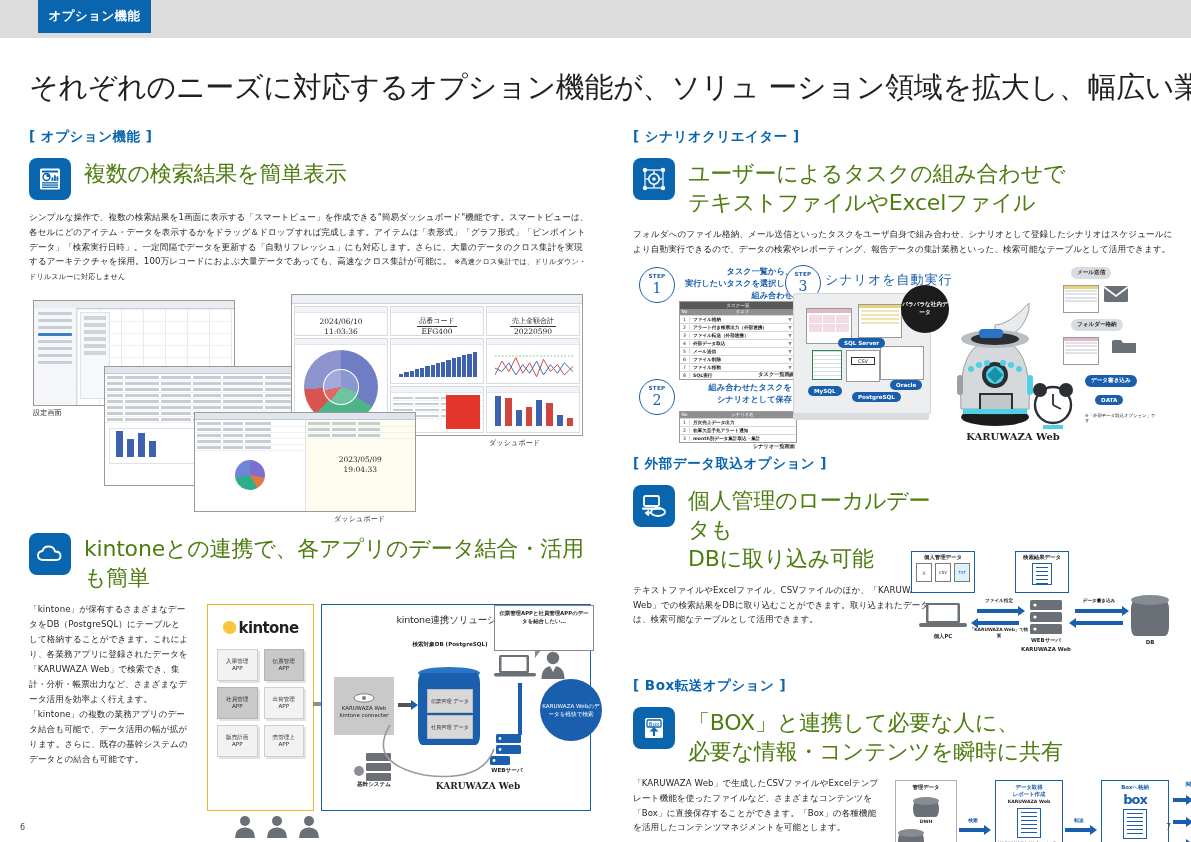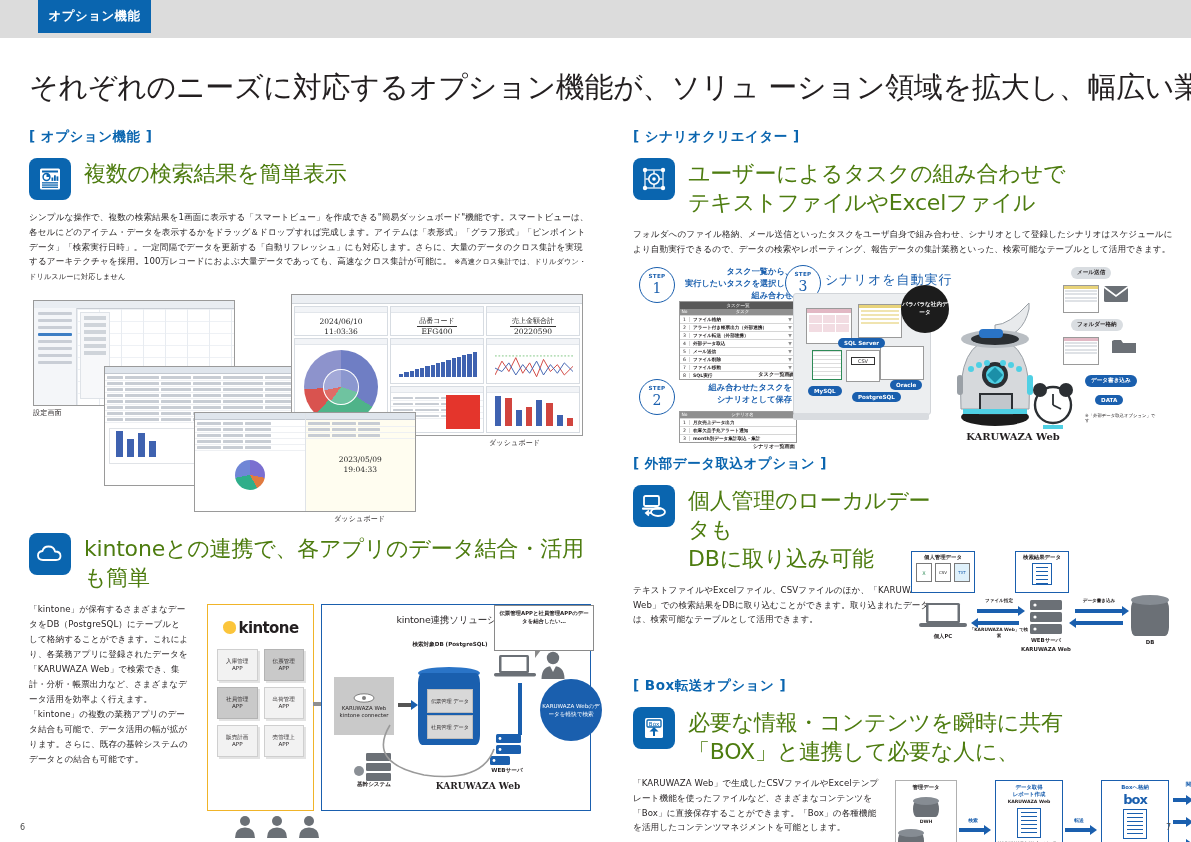--- a/index.html
+++ b/index.html
@@ -970,22 +970,22 @@
         <div class="sqicon">
           <svg width="26" height="26" viewBox="0 0 26 26">
             <rect x="4" y="3" width="18" height="20" rx="1.5" fill="#fff"></rect>
             <rect x="6" y="5" width="14" height="7" rx="1" fill="none" stroke="#0a65af" stroke-width="1.3"></rect>
             <text x="13" y="10.8" font-size="5.6" text-anchor="middle" fill="#0a65af" font-family="DejaVu Sans">Box</text>
             <path d="M13 21 L13 14" stroke="#0a65af" stroke-width="2"></path>
             <path d="M8.5 16.5 L13 12 L17.5 16.5 Z" fill="#0a65af"></path>
           </svg>
         </div>
         <div class="head-lines">
+          <div>「BOX」と連携して必要な人に、</div>
           <div>必要な情報・コンテンツを瞬時に共有</div>
-          <div>「BOX」と連携して必要な人に、</div>
         </div>
       </div>
 
       <div style="display:flex;gap:8px;">
         <div class="body-txt" style="width:250px;">「KARUWAZA Web」で生成したCSVファイルやExcelテンプレート機能を使ったファイルなど、さまざまなコンテンツを「Box」に直接保存することができます。「Box」の各種機能を活用したコンテンツマネジメントを可能とします。</div>
 
         <div class="box-stage" style="flex:1;">
 
           <div class="bx-panel gray" style="left:4px;top:4px;width:60px;height:100px;">
             <div class="bx-title g">管理データ</div>

